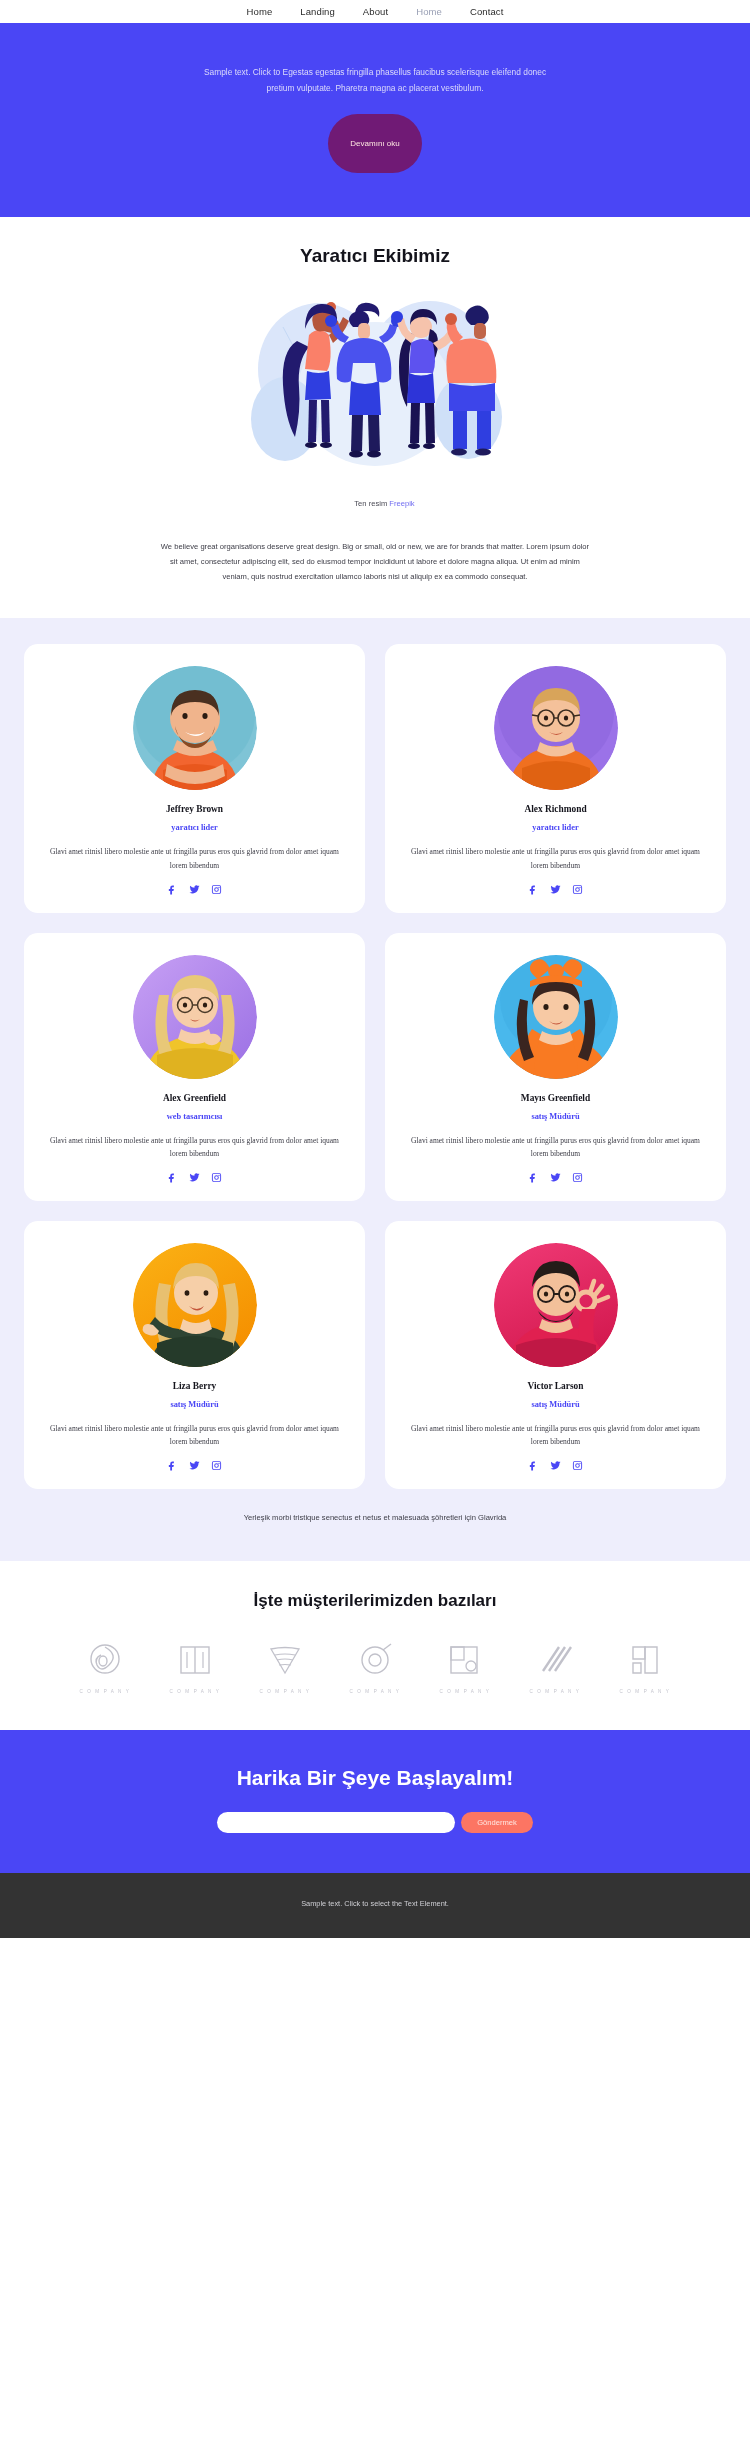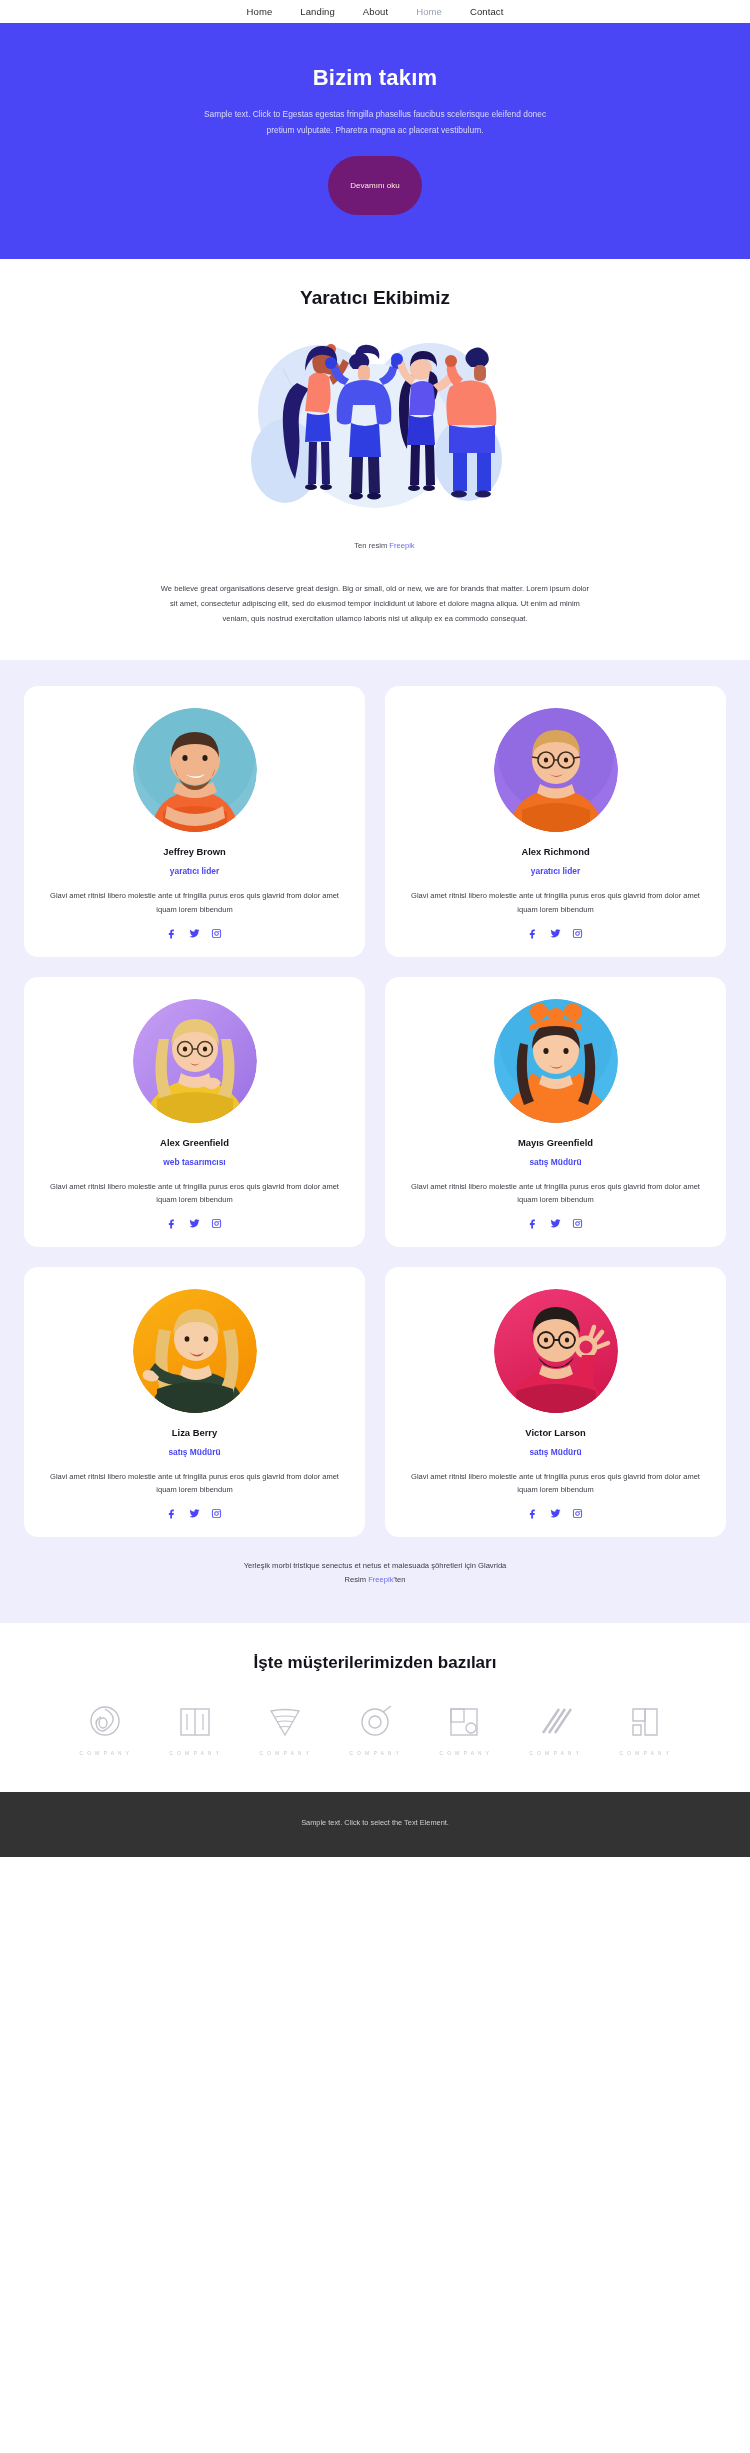--- a/index.html
+++ b/index.html
@@ -101,20 +101,21 @@
   .team-grid {
     display: grid;
     grid-template-columns: 1fr 1fr;
     gap: 20px;
   }
   .card {
     background: #ffffff;
     border-radius: 14px;
     padding: 22px 18px 18px;
     text-align: center;
+    font-family: Liberation Serif, serif;
   }
   .avatar {
     width: 124px;
     height: 124px;
     border-radius: 50%;
     margin: 0 auto 14px;
     overflow: hidden;
     position: relative;
   }
   .avatar svg { display: block; width: 124px; height: 124px; }
@@ -237,21 +238,20 @@
 
   <nav class="nav">
     <a href="#">Home</a>
     <a href="#">Landing</a>
     <a href="#">About</a>
     <a href="#" class="active">Home</a>
     <a href="#">Contact</a>
   </nav>
 
   <section class="hero">
-    <h1>Bizim takım</h1>
     <p>Sample text. Click to Egestas egestas fringilla phasellus faucibus scelerisque eleifend donec pretium vulputate. Pharetra magna ac placerat vestibulum.</p>
     <button class="btn-coral">Devamını oku</button>
   </section>
 
   <section class="creative">
     <h2>Yaratıcı Ekibimiz</h2>
     <div class="illus-wrap">
       <svg class="illus" viewBox="0 0 300 200">
 
         <ellipse cx="95" cy="80" rx="62" ry="66" fill="#dbe6fa"></ellipse>
@@ -630,23 +630,20 @@
                 <path d="M7 2h10a5 5 0 0 1 5 5v10a5 5 0 0 1-5 5H7a5 5 0 0 1-5-5V7a5 5 0 0 1 5-5zm0 2a3 3 0 0 0-3 3v10a3 3 0 0 0 3 3h10a3 3 0 0 0 3-3V7a3 3 0 0 0-3-3zm5 3a5 5 0 1 1 0 10 5 5 0 0 1 0-10zm0 2a3 3 0 1 0 0 6 3 3 0 0 0 0-6zm5.5-2.8a1.2 1.2 0 1 1 0 2.4 1.2 1.2 0 0 1 0-2.4z"></path>
               </svg>
             </span>
         </div>
       </div>
 
     </div>
 
     <div class="team-footnote">
       <div>Yerleşik morbi tristique senectus et netus et malesuada şöhretleri için Glavrida</div>
-      <div>
-        <span>Resim </span><a href="#">Freepik</a><span>'ten</span>
-      </div>
     </div>
   </section>
 
   <section class="clients">
     <h2>İşte müşterilerimizden bazıları</h2>
     <div class="logo-row">
 
       <div class="logo-item">
         <svg viewBox="0 0 40 40">
           <circle cx="20" cy="18" r="14" fill="none" stroke="#9c9cab" stroke-width="1.4"></circle>
@@ -703,18 +700,25 @@
           <path d="M8 6 L20 6 L20 18 L8 18 Z" fill="none" stroke="#9c9cab" stroke-width="1.4"></path>
           <path d="M20 6 L32 6 L32 32 L20 32 Z" fill="none" stroke="#9c9cab" stroke-width="1.4"></path>
           <path d="M8 22 L16 22 L16 32 L8 32 Z" fill="none" stroke="#9c9cab" stroke-width="1.4"></path>
         </svg>
         <div class="lbl">C O M P A N Y</div>
       </div>
 
     </div>
   </section>
 
+  <section class="cta">
+    <h2>Harika Bir Şeye Başlayalım!</h2>
+    <div class="cta-form">
+      <input type="text" placeholder="" style="">
+      <button>Göndermek</button>
+    </div>
+  </section>
 
   <footer class="footer">
     <p>Sample text. Click to select the Text Element.</p>
   </footer>
 
 </div>
 
 </body></html>

